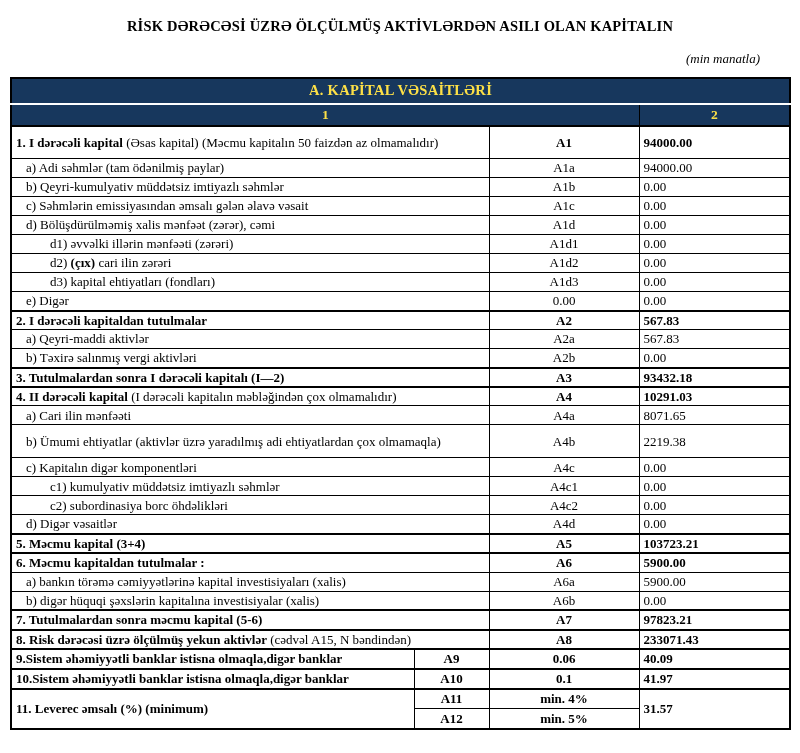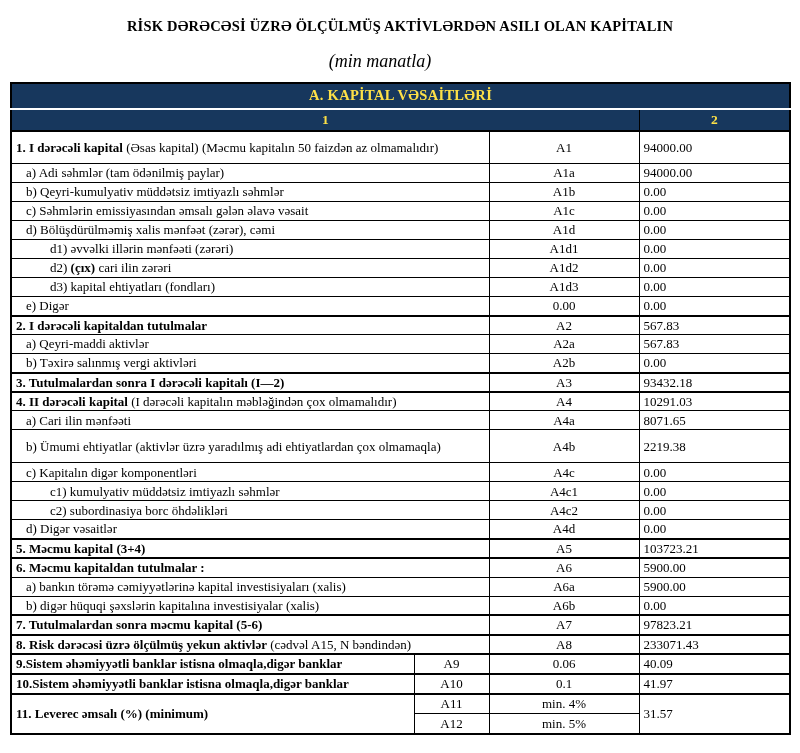--- a/index.html
+++ b/index.html
@@ -5,21 +5,21 @@
   html,body{margin:0;padding:0;}
   body{
     width:800px;height:753px;background:#ffffff;overflow:hidden;
     font-family:"Liberation Serif","DejaVu Serif",serif;color:#000;
   }
   .doc-title{
     margin-top:17px;text-align:center;font-weight:bold;
     font-size:14.5px;line-height:1.35;letter-spacing:.2px;
   }
   .unit-note{
-    text-align:center;font-style:italic;font-size:18px;
+    text-align:right;font-style:italic;font-size:13px;
     margin:14px 40px 10px 0;
     font-family:Liberation Serif, serif;
   }
   table.captable{
     border-collapse:collapse;table-layout:fixed;
     margin-left:10px;width:779px;
     font-size:13px;
   }
   .captable td,.captable th{
     border:1px solid #000;padding:1px 4px;line-height:1.18;
@@ -31,21 +31,21 @@
     text-align:center;border:1px solid #000;
   }
   tr.band1 th{font-size:14.5px;height:22px;letter-spacing:.3px;border-bottom:2px solid #fff;}
   tr.band2 th{font-size:13.5px;height:18px;}
   tbody tr{height:19px;}
   tr.tall{height:33px;}
   tr.bottomrow{height:20px;}
   tr.sect td{border-top:2px solid #000;}
   td.code,td.mid{text-align:center;}
   td.val{text-align:left;padding-right:16px;}
-  .b{font-weight:normal;}
+  .b{font-weight:bold;}
   td.ind1{padding-left:14px;}
   td.ind2{padding-left:38px;}
   td.lbl{text-align:left;}
 </style>
 </head>
 <body>
 
 <div class="doc-title">
   <div>RİSK DƏRƏCƏSİ ÜZRƏ ÖLÇÜLMÜŞ AKTİVLƏRDƏN ASILI OLAN KAPİTALIN</div>
 </div>

